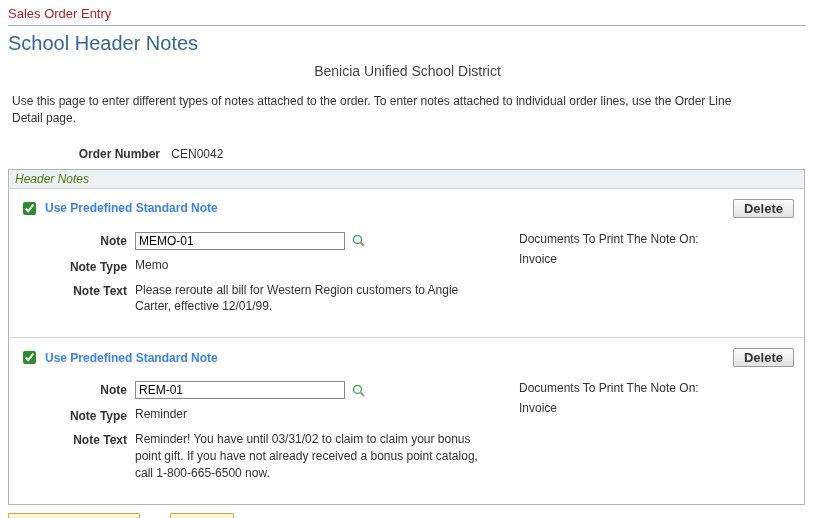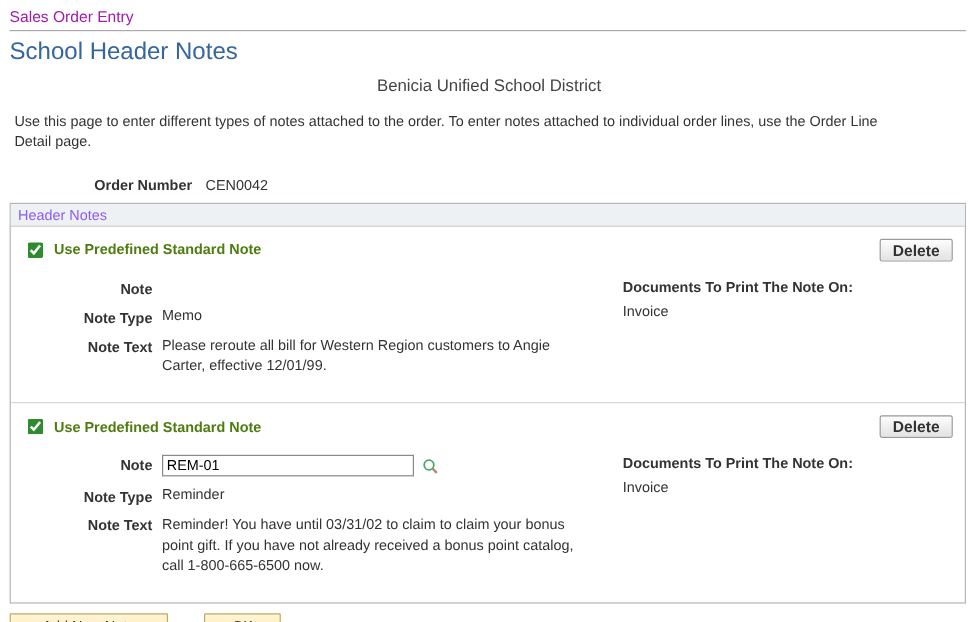--- a/index.html
+++ b/index.html
@@ -6,21 +6,21 @@
   body {
     margin: 0;
     padding: 4px 8px;
     font-family: Arial, Helvetica, sans-serif;
     font-size: 12px;
     color: #333;
     background: #fff;
     width: 813px;
   }
   .breadcrumb {
-    color: #a21caf;
+    color: #b91c1c;
     font-size: 13px;
     padding: 2px 0 4px 0;
   }
   hr.topline {
     border: none;
     border-top: 1px solid #aaa;
     margin: 0 0 6px 0;
   }
   .page-title {
     color: #35669e;
@@ -50,42 +50,43 @@
     font-weight: bold;
     color: #333;
     padding-right: 8px;
   }
   .section-box {
     border: 1px solid #b5b5b5;
     margin-top: 2px;
   }
   .section-header {
     background: #eef1f4;
-    color: #8b5cf6;
+    color: #4d7c0f;
     font-size: 12px;
     padding: 2px 6px;
     border-bottom: 1px solid #d0d0d0;
+    font-style: italic;
   }
   .note-block {
     padding: 10px 10px 14px 10px;
   }
   .note-top {
     display: flex;
     align-items: center;
     gap: 6px;
     margin-bottom: 14px;
   }
   .checkbox {
     width: 13px;
     height: 13px;
     accent-color: #2e8b2e;
   }
   .top-label {
     font-weight: bold;
-    color: #4d7c0f;
+    color: #3b82f6;
     flex: 1;
   }
   .btn-delete {
     background: linear-gradient(#fdfdfd,#e2e2e2);
     border: 1px solid #9a9a9a;
     border-radius: 2px;
     padding: 1px 10px;
     font-size: 13px;
     color: #333;
     cursor: pointer;
@@ -126,21 +127,21 @@
     width: 210px;
   }
   .lookup-icon {
     display: inline-block;
     vertical-align: middle;
     margin-left: 4px;
     cursor: pointer;
   }
   .lookup-icon svg { display: block; }
   .docs-title {
-    font-weight: bold;
+    font-weight: normal;
     color: #333;
     margin-bottom: 6px;
   }
   .docs-val {
     color: #333;
   }
   .note-divider {
     border: none;
     border-top: 1px solid #d6d6d6;
     margin: 0;
@@ -185,20 +186,29 @@
   <div class="note-block">
     <div class="note-top">
       <input type="checkbox" class="checkbox" checked="" style="">
       <span class="top-label">Use Predefined Standard Note</span>
       <button class="btn-delete">Delete</button>
     </div>
     <div class="two-col">
       <div class="col-left">
         <div class="form-row">
           <div class="flabel">Note</div>
+          <div class="fval">
+            <input class="txt" type="text" value="MEMO-01" style="">
+            <span class="lookup-icon">
+              <svg width="14" height="14" viewBox="0 0 14 14">
+                  <circle cx="5.5" cy="5.5" r="4" fill="none" stroke="#4a6" stroke-width="1.5"></circle>
+                  <line x1="8.5" y1="8.5" x2="12" y2="12" stroke="#b87" stroke-width="2"></line>
+                </svg>
+            </span>
+          </div>
         </div>
         <div class="form-row">
           <div class="flabel">Note Type</div>
           <div class="fval">Memo</div>
         </div>
         <div class="form-row">
           <div class="flabel">Note Text</div>
           <div class="fval note-text-val">Please reroute all bill for Western Region customers to Angie Carter, effective 12/01/99.</div>
         </div>
       </div>

